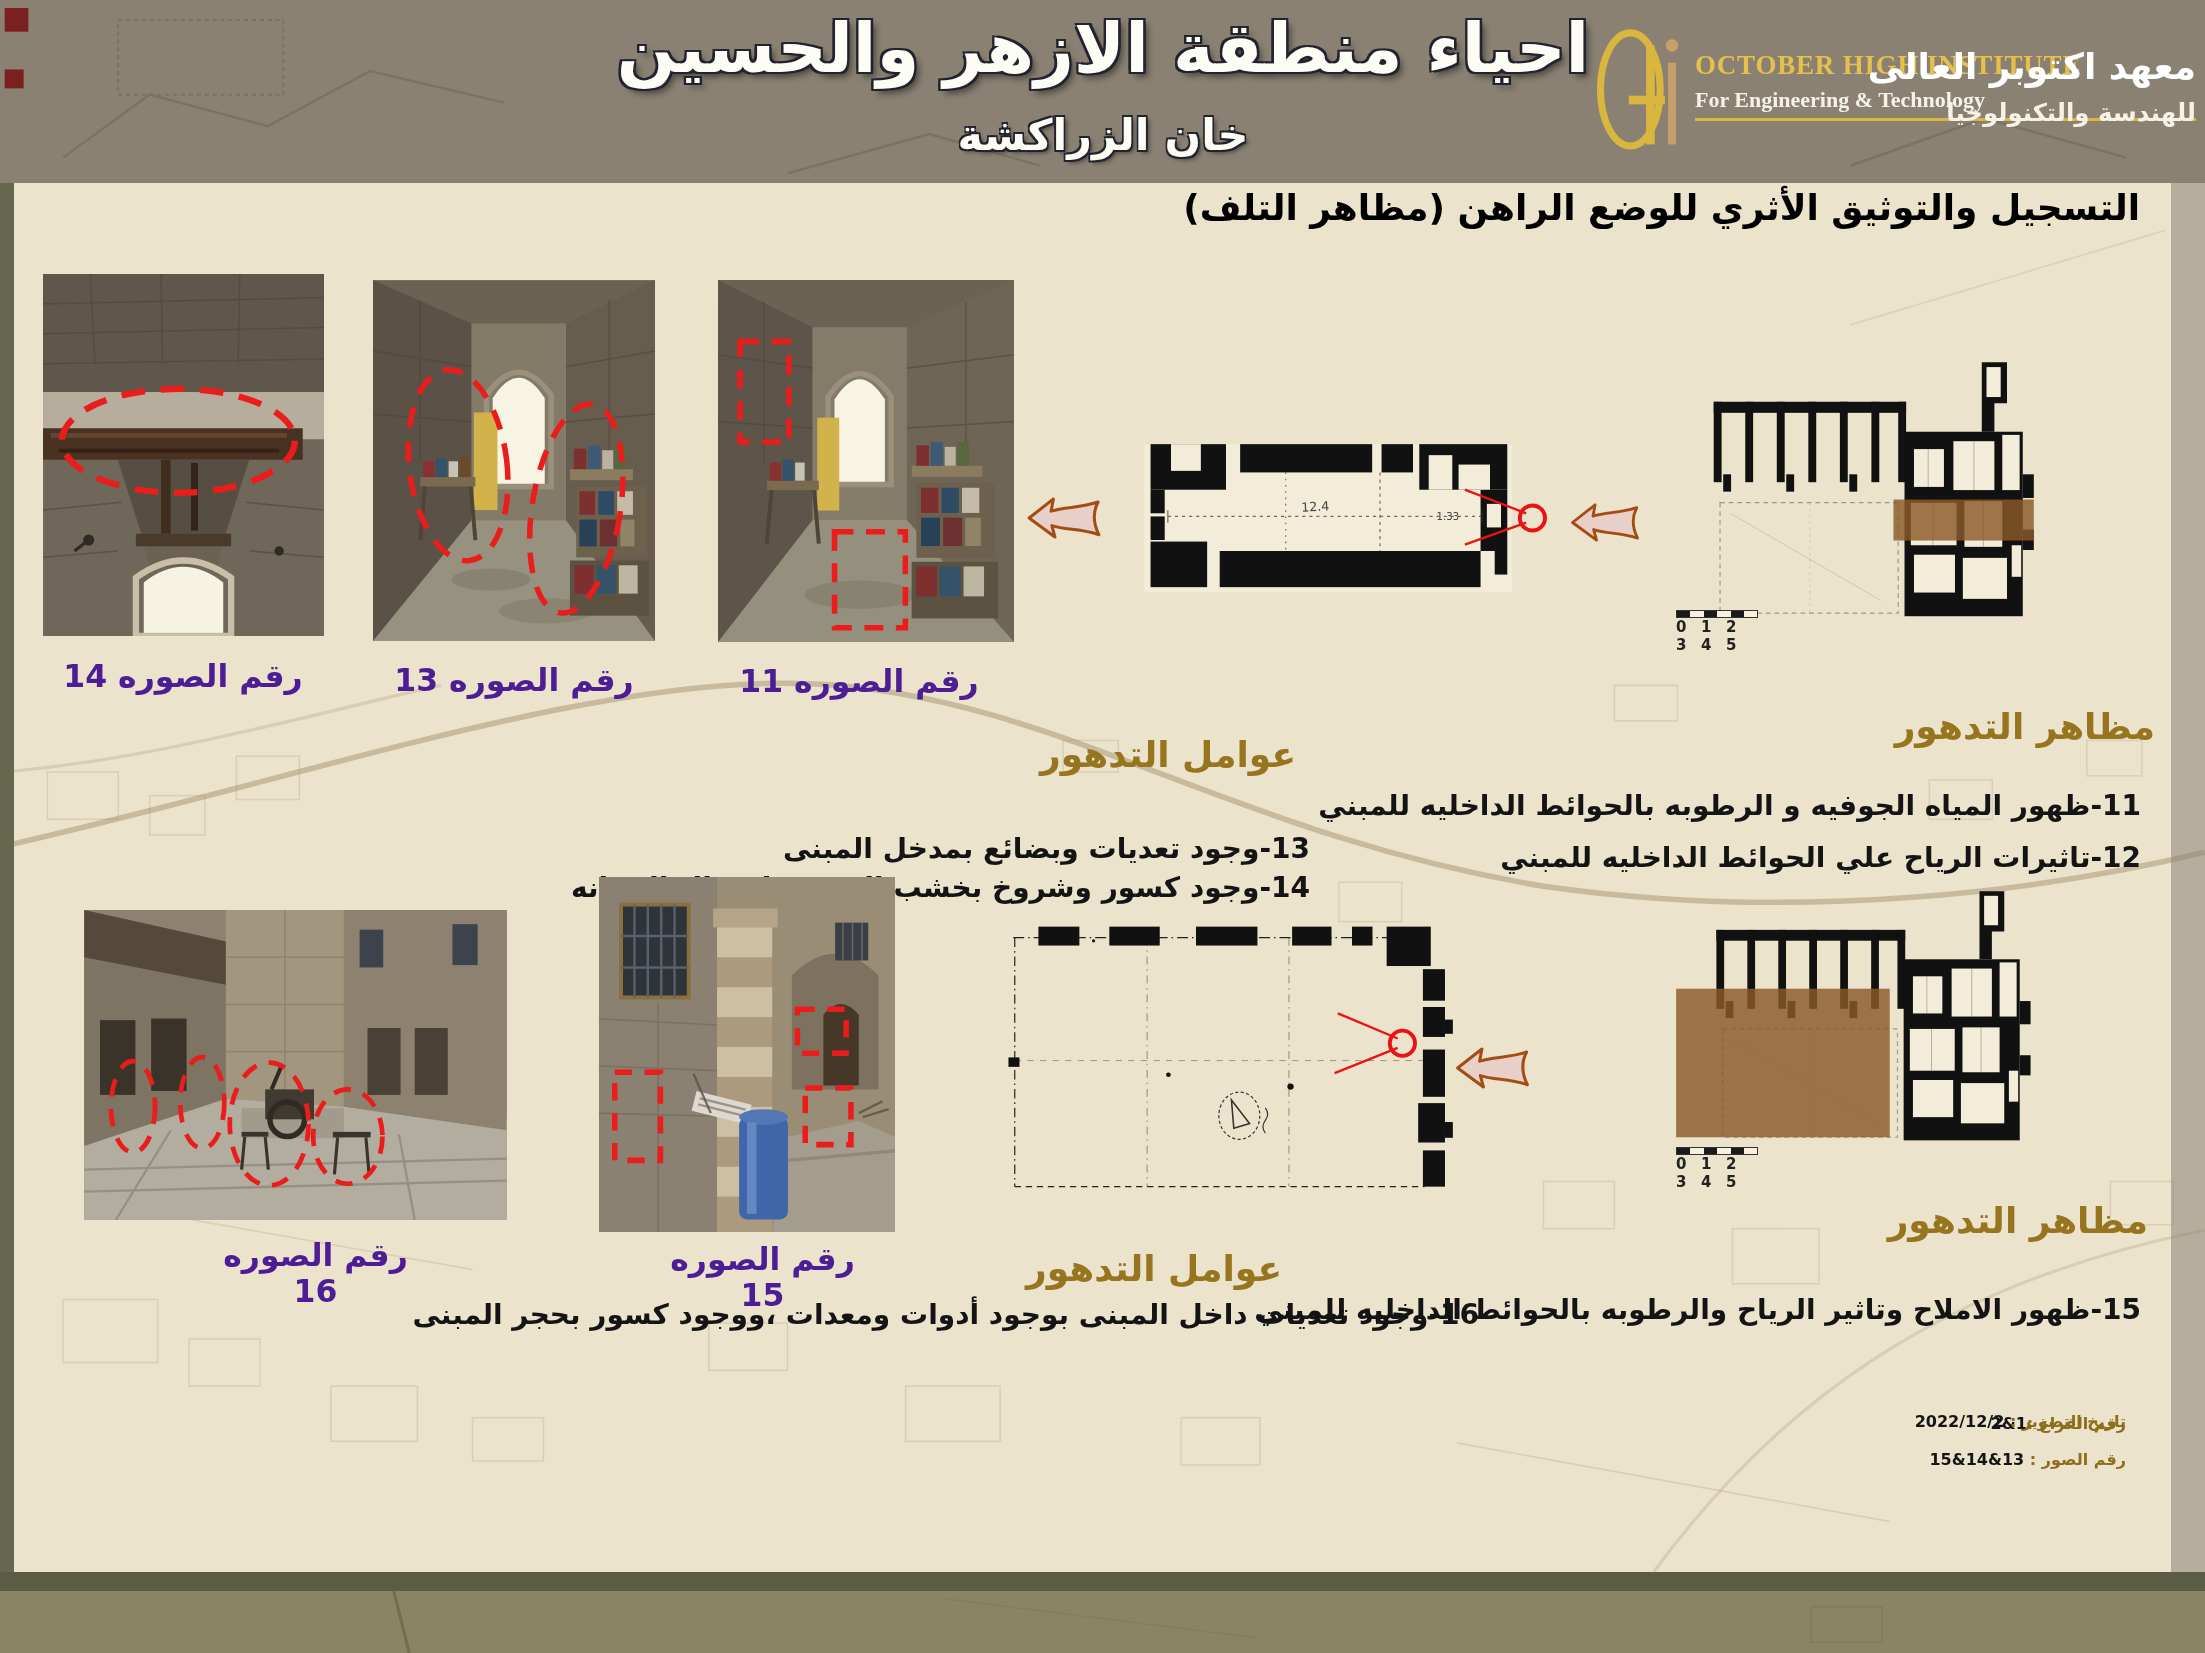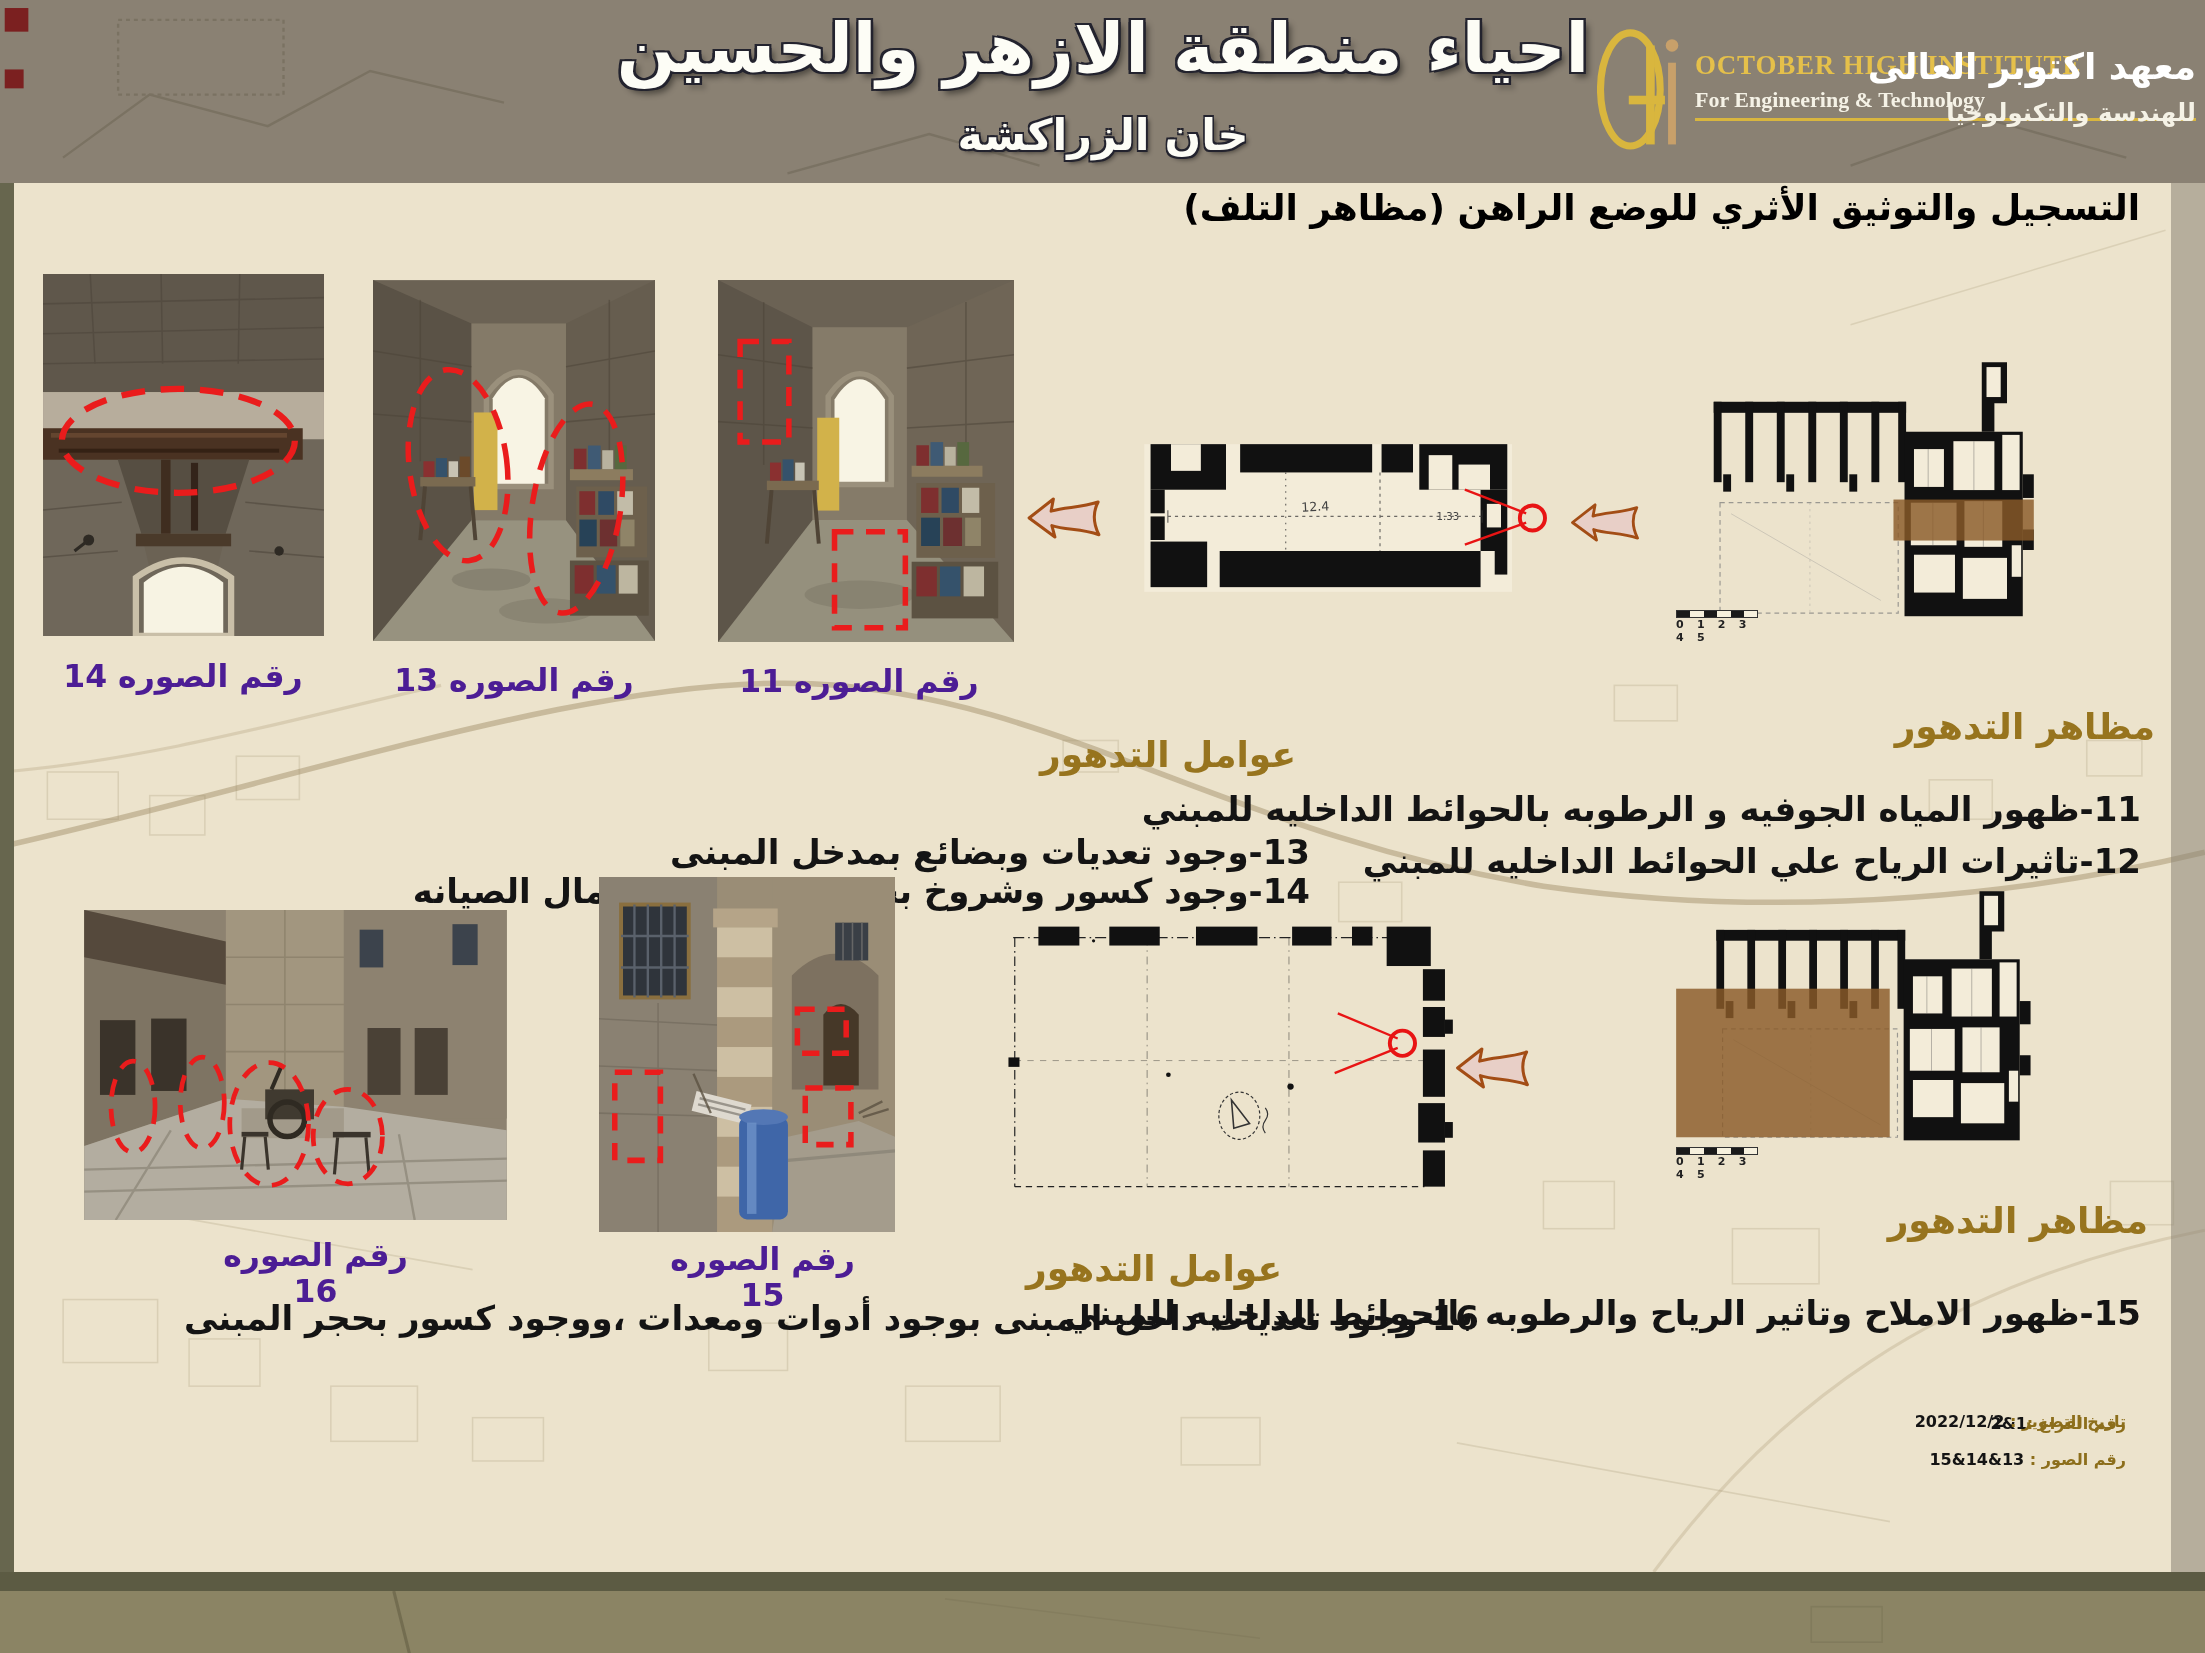--- a/index.html
+++ b/index.html
@@ -22,28 +22,28 @@
   .logo-en-name{font-family:"Liberation Serif",serif;font-weight:bold;font-size:27px;
     color:#e5c04a;letter-spacing:0.8px;white-space:nowrap;}
   .logo-en-tag{font-family:"Liberation Serif",serif;font-weight:bold;font-size:22px;
     color:#f5f2e6;margin-top:6px;white-space:nowrap;}
   .logo-ar-name{font-size:36px;font-weight:bold;color:#ffffff;white-space:nowrap;}
   .logo-ar-tag{font-size:24.4px;font-weight:bold;color:#f5f2e6;margin-top:11px;white-space:nowrap;}
   .goldline{background:#d9b63e;height:3.2px;}
   .section-title{color:#000000;font-size:36px;font-weight:bold;}
   .caption{color:#4c1d95;font-size:31.5px;font-weight:bold;text-align:center;}
   .heading-gold{color:#97741e;font-size:36px;font-weight:bold;}
-  .item-text{color:#141414;font-size:34px;font-weight:bold;white-space:nowrap;}
+  .item-text{color:#141414;font-size:28px;font-weight:bold;white-space:nowrap;}
   .info-line{font-size:16px;font-weight:bold;text-align:right;white-space:nowrap;}
   .info-label{color:#8c6e1b;}
   .info-value{color:#141414;}
   .scalebar{width:82px;}
   .scalebar .bar{height:5.5px;border:0.8px solid #333;
     background:repeating-linear-gradient(90deg,#1a1a1a 0 13.4px,#f6f0dd 13.4px 27px);}
-  .scalebar .ticks{font-size:11px;color:#222;letter-spacing:4.7px;margin-top:0.8px;font-weight:bold;}
+  .scalebar .ticks{font-size:15px;color:#222;letter-spacing:4.7px;margin-top:0.8px;font-weight:bold;}
   svg{display:block;}
 </style>
 </head>
 <body>
 
 <div class="slide">
 
   <svg class="abs" style="left:0;top:183px;" width="2205" height="1389" viewBox="0 0 2800 1764">
     <g fill="none" stroke="#a4916c" stroke-width="7" opacity=".5">
       <path d="M0,843 C380,758 760,623 1030,636 C1340,650 1560,828 1960,893 C2290,940 2600,898 2800,850"></path>

